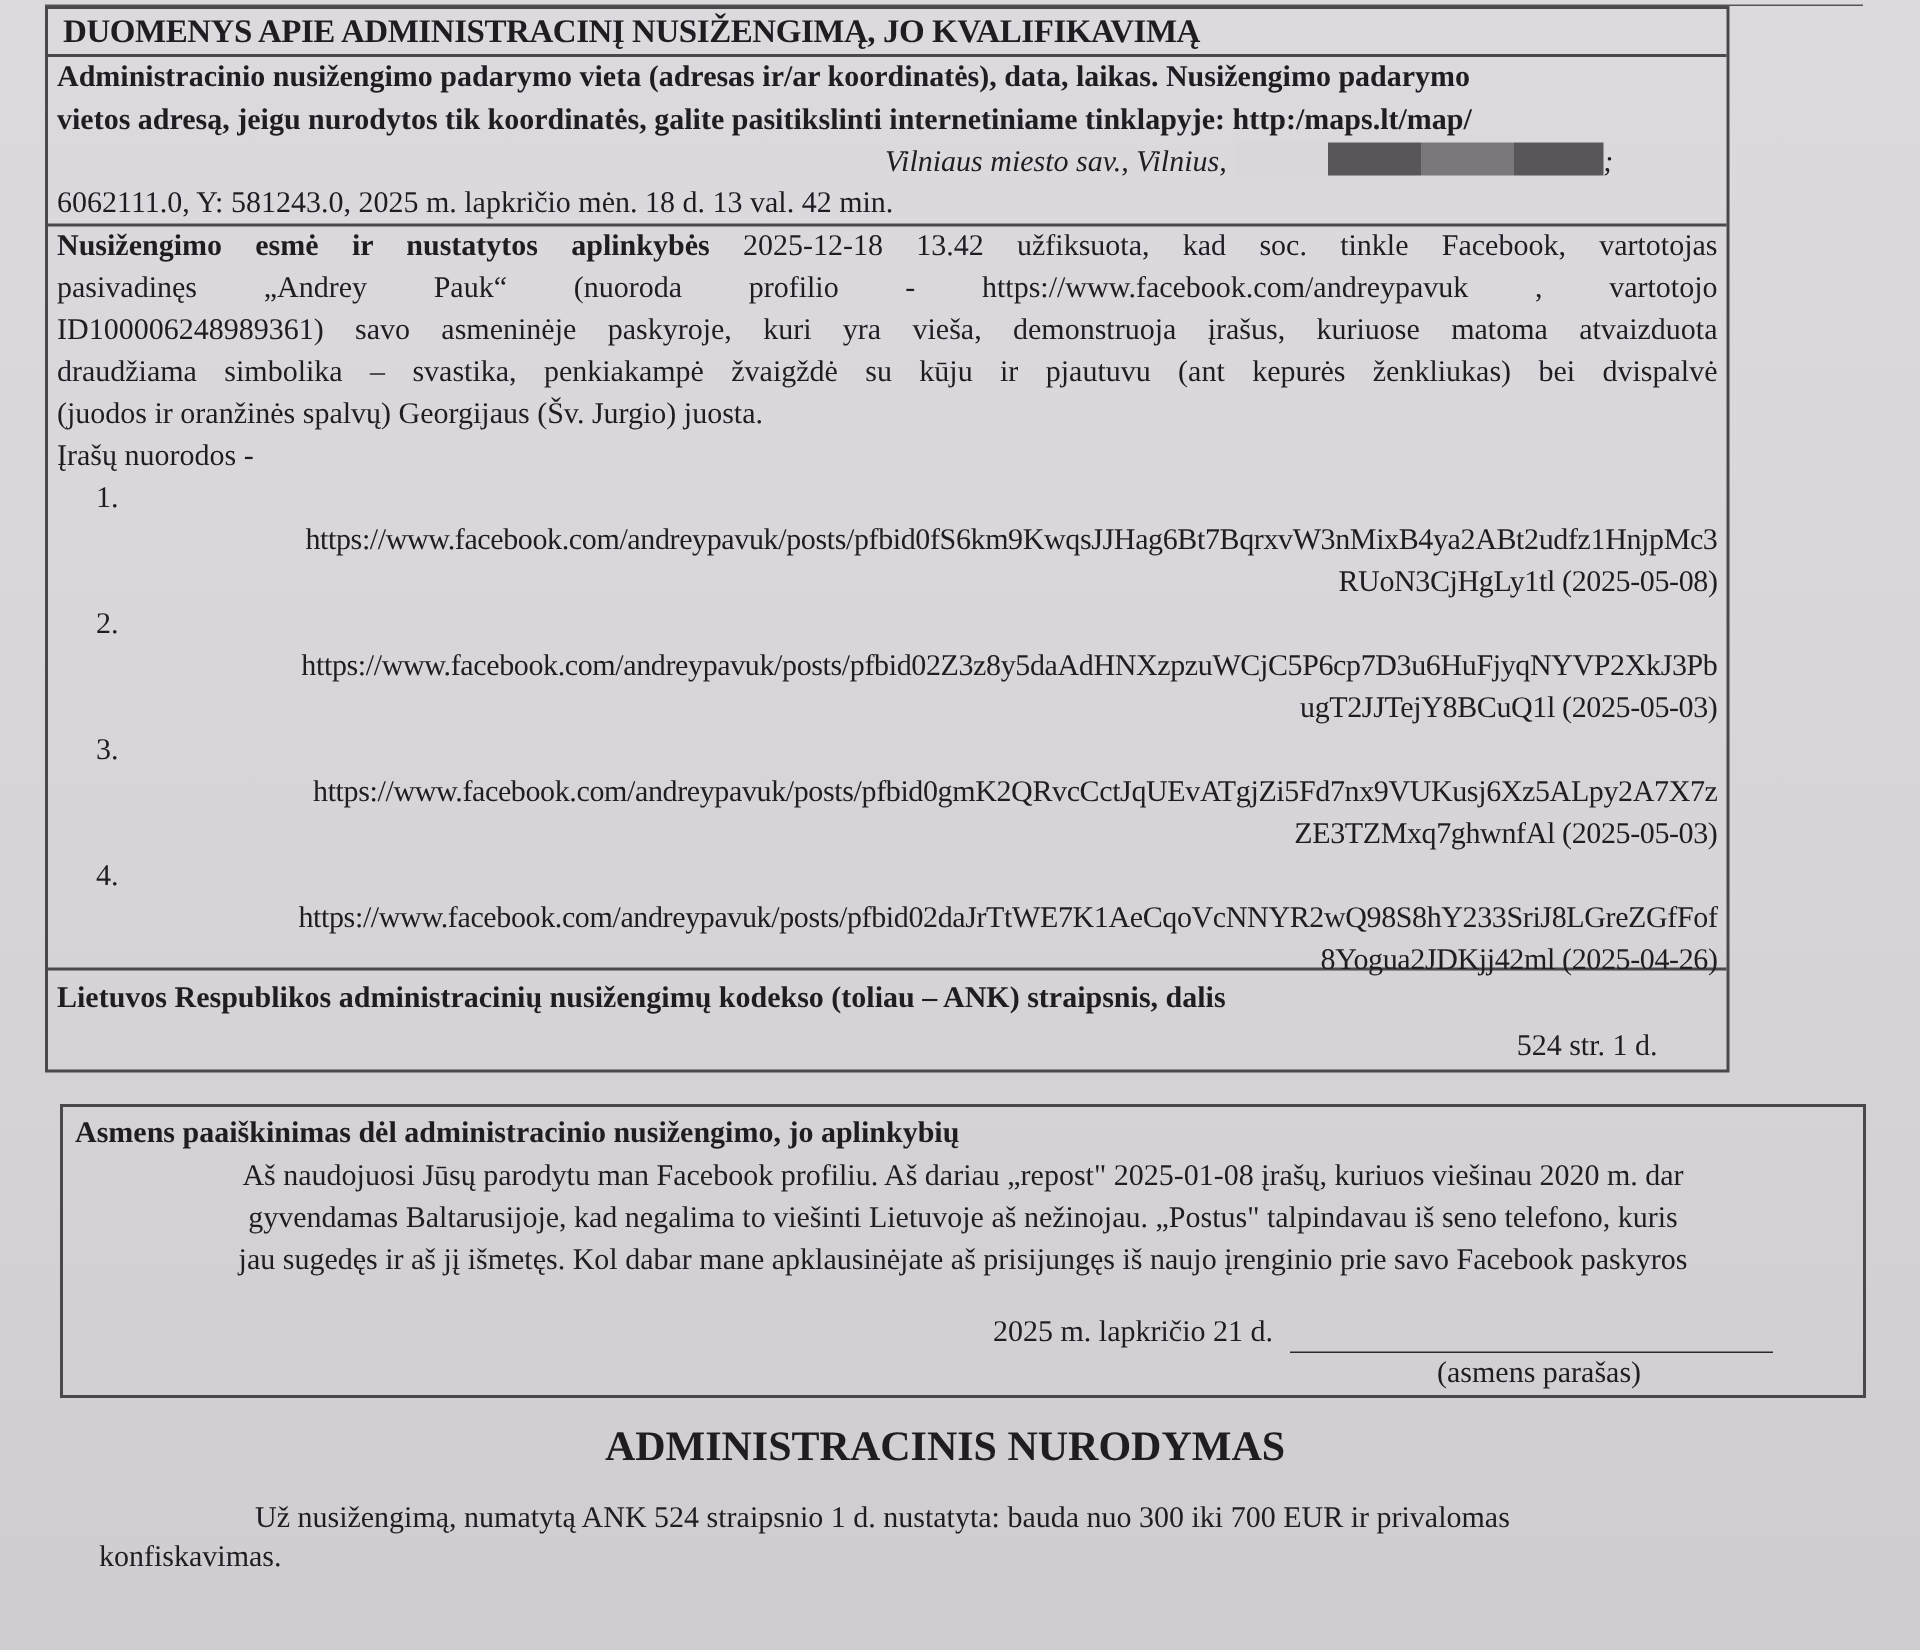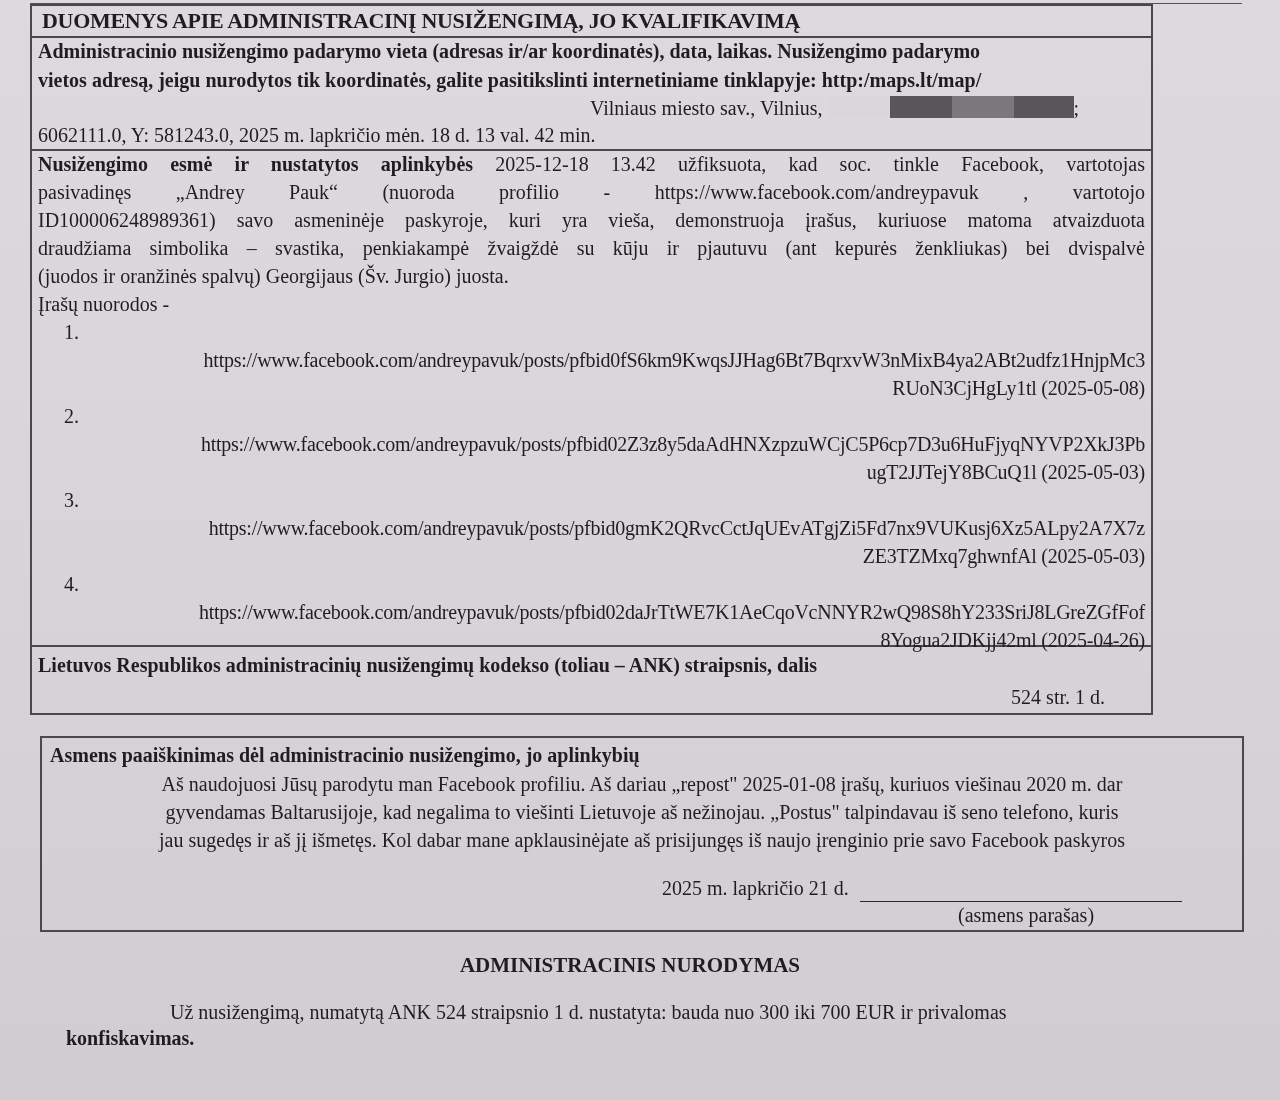--- a/index.html
+++ b/index.html
@@ -68,21 +68,21 @@
 
 <div class="frame" style="left:30px; top:4px; width:1123px; height:711px;">
 
   <div class="cell" style="top:0; height:32px;">
     <div class="heading">DUOMENYS APIE ADMINISTRACINĮ NUSIŽENGIMĄ, JO KVALIFIKAVIMĄ</div>
   </div>
 
   <div class="cell" style="top:32px; height:113px; padding-top:0;">
     <div class="txt bold" style="line-height:29px; margin-top:-1px;">Administracinio nusižengimo padarymo vieta (adresas ir/ar koordinatės), data, laikas. Nusižengimo padarymo</div>
     <div class="txt bold" style="line-height:29px;">vietos adresą, jeigu nurodytos tik koordinatės, galite pasitikslinti internetiniame tinklapyje: http:/maps.lt/map/</div>
-    <div class="txt" style="padding-left:552px; line-height:26px;">
+    <div class="txt" style="padding-left:552px; line-height:26px;font-style:italic;">
       <span>Vilniaus miesto sav., Vilnius,</span>
       <span class="redact"></span><span>;</span>
     </div>
     <div class="txt" style="line-height:28px;">6062111.0, Y: 581243.0, 2025 m. lapkričio mėn. 18 d. 13 val. 42 min.</div>
   </div>
 
   <div class="cell" style="top:145px; height:496px; padding-top:0;">
     <div class="txt justify" style="margin-top:-1px;">
       <span class="bold">Nusižengimo esmė ir nustatytos aplinkybės</span>
       <span>2025-12-18  13.42  užfiksuota, kad soc. tinkle Facebook, vartotojas</span>
@@ -127,16 +127,16 @@
   <div class="txt center">gyvendamas Baltarusijoje, kad negalima to viešinti Lietuvoje aš nežinojau. „Postus" talpindavau iš seno telefono, kuris</div>
   <div class="txt center">jau sugedęs ir aš jį išmetęs. Kol dabar mane apklausinėjate aš prisijungęs iš naujo įrenginio prie savo Facebook paskyros</div>
   <div class="txt" style="padding-left:612px;margin-top:20px;">
     <span>2025 m. lapkričio 21 d.</span>
     <span class="sig-line"></span>
   </div>
   <div class="txt" style="padding-left:908px; line-height:26px;">(asmens parašas)</div>
 </div>
 
 <div style="position:absolute; left:0; top:950px; width:1280px;">
-  <div class="center bold" style="font-size:21px; line-height:30px; padding-right:20px;">ADMINISTRACINIS NURODYMAS</div>
+  <div class="center bold" style="font-size:28px; line-height:30px; padding-right:20px;">ADMINISTRACINIS NURODYMAS</div>
   <div class="txt" style="position:absolute; left:170px; top:48px;">Už nusižengimą, numatytą ANK 524 straipsnio 1 d. nustatyta: bauda nuo 300 iki 700 EUR ir privalomas</div>
-  <div class="txt" style="position:absolute; left:66px; top:74px;font-weight:bold;">konfiskavimas.</div>
+  <div class="txt" style="position:absolute; left:66px; top:74px;">konfiskavimas.</div>
 </div>
 
 </body></html>

